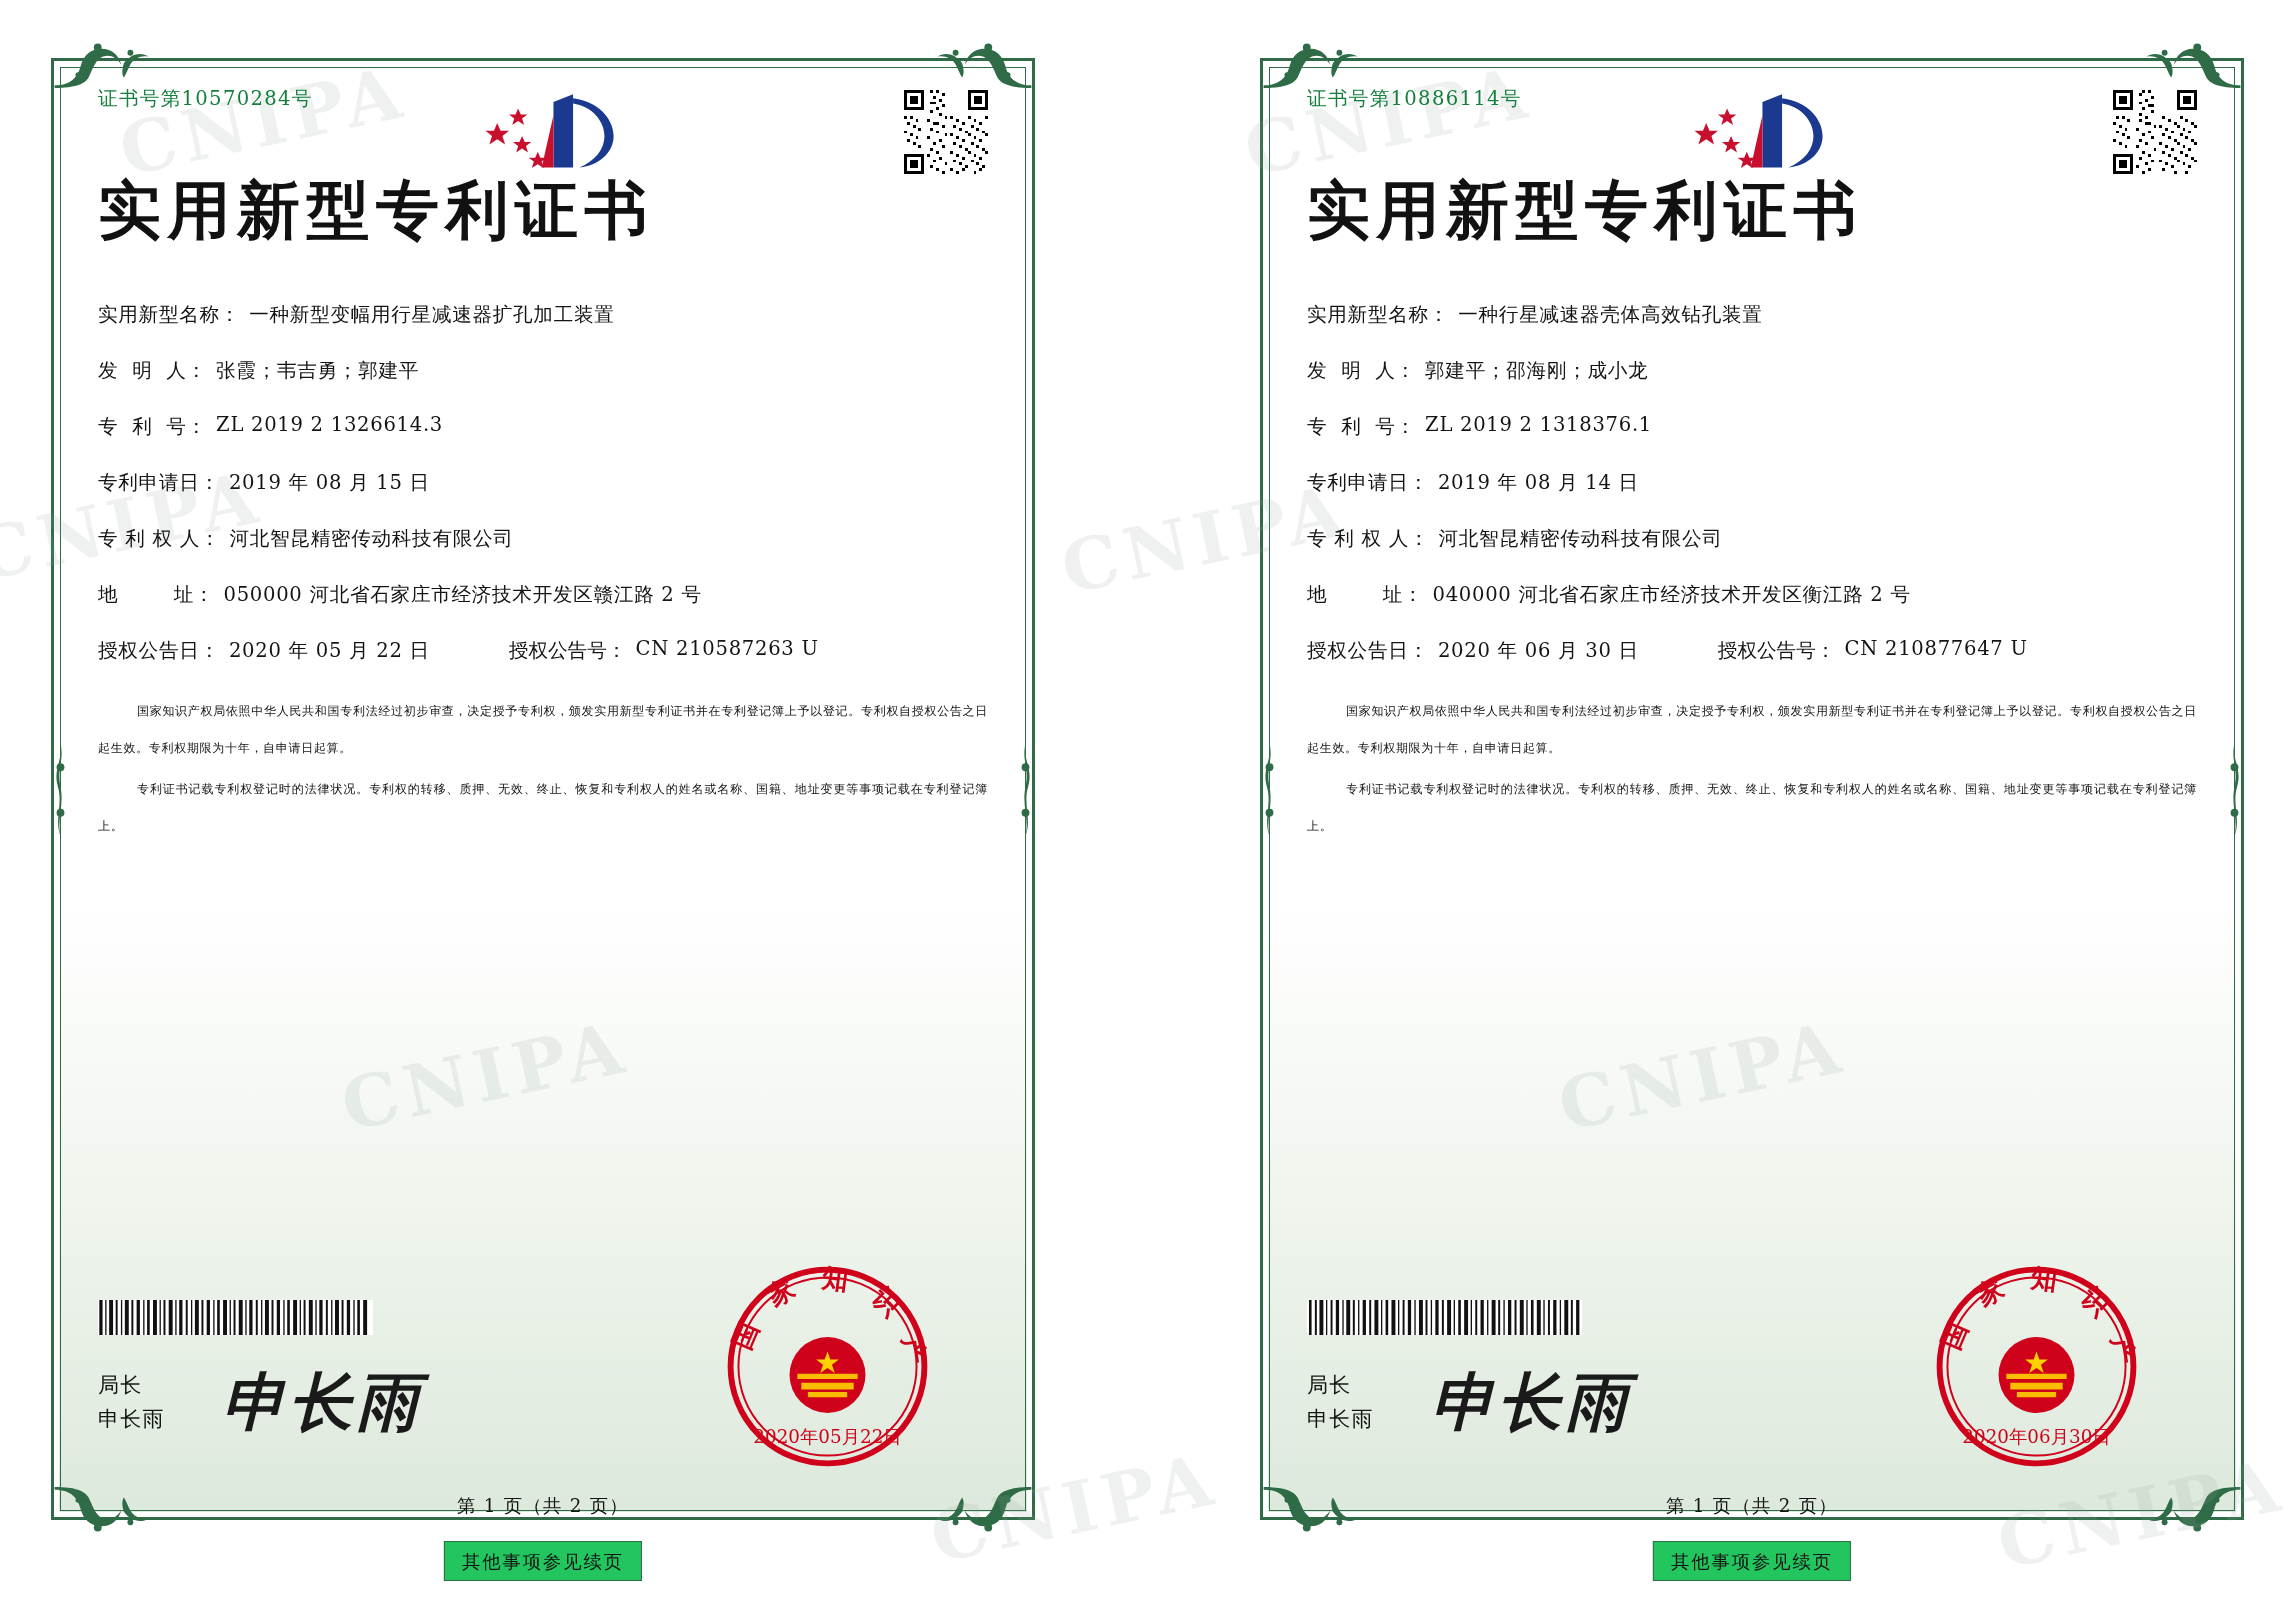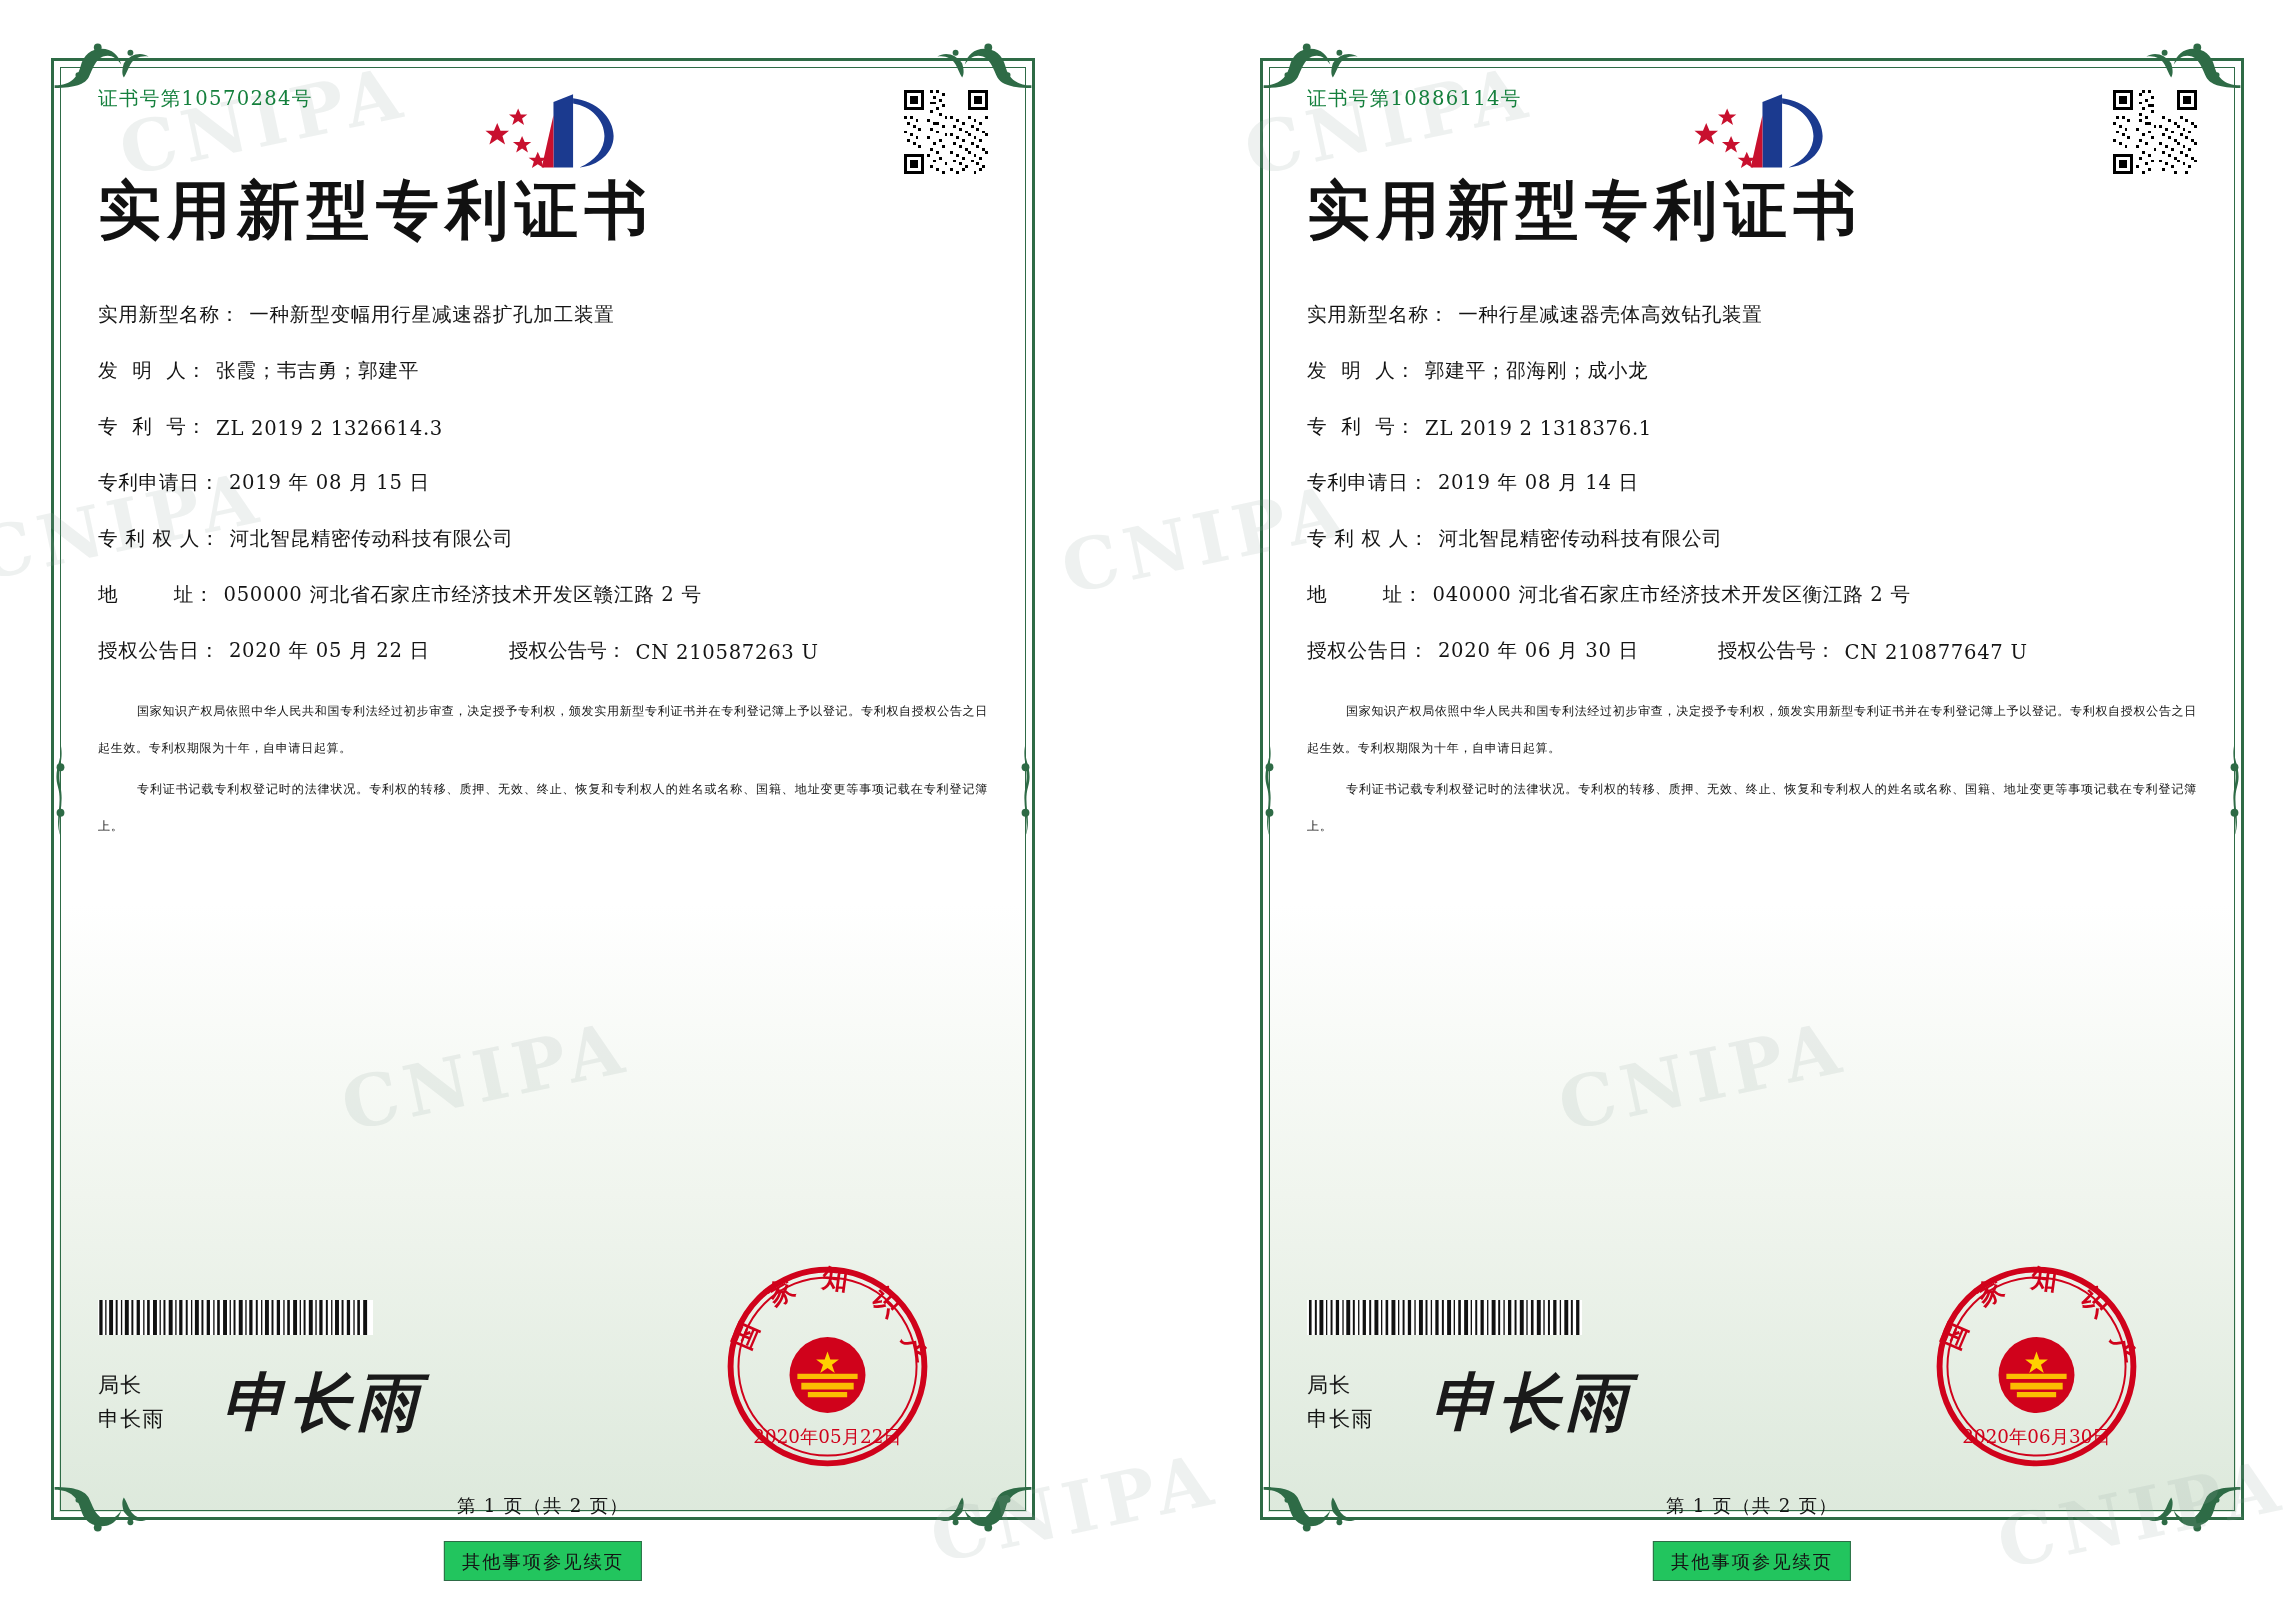--- a/index.html
+++ b/index.html
@@ -41,21 +41,21 @@
   .logo-wrap svg{width:100%;height:100%;}
 
   
   .qr{position:absolute;right:0;top:5.2px;width:84px;height:84px;background:#fff;}
   .qr svg{display:block;}
 
   .title{margin-top:56px;text-align:left;font-family:"DejaVu Serif","Liberation Serif",serif;
          font-weight:700;font-size:63px;letter-spacing:6.5px;color:#111;}
 
   .fields{margin-top:47px;font-family:"DejaVu Serif","Liberation Serif",serif;font-size:19.6px;color:#141414;}
-  .row{display:flex;align-items:flex-end;margin-bottom:29px;}
+  .row{display:flex;align-items:flex-start;margin-bottom:29px;}
   .lbl{white-space:pre;letter-spacing:0.7px;}
   .val{margin-left:9.2px;letter-spacing:0.7px;}
   .row.split .lbl2{margin-left:79px;white-space:pre;}
 
   .para{margin-top:17px;font-family:"DejaVu Serif","Liberation Serif",serif;font-size:12px;line-height:37px;
         color:#141414;text-align:justify;letter-spacing:0.7px;}
   .para p{margin:0 0 3.9px 0;text-indent:39px;}
 
   
   .barcode{position:absolute;left:0;bottom:157px;width:275px;height:35px;}

